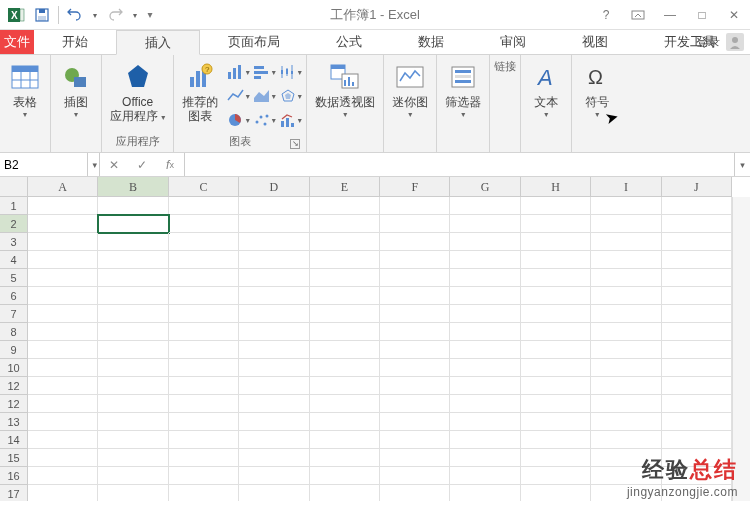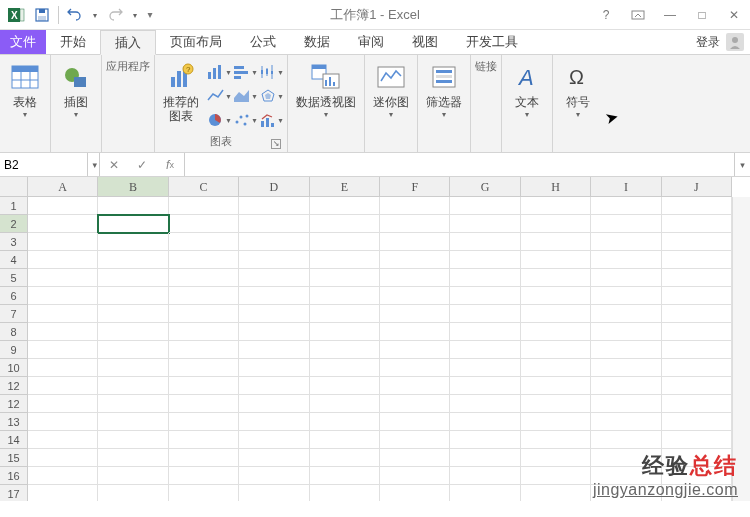--- a/index.html
+++ b/index.html
@@ -9,22 +9,22 @@
 .titlebar { height: 30px; background: #fff; display: flex; align-items: center; position: relative; border-bottom: 1px solid #e0e0e0; }
 .qat { display: flex; align-items: center; gap: 2px; padding-left: 4px; }
 .qat-btn { width: 24px; height: 24px; display: flex; align-items: center; justify-content: center; cursor: pointer; }
 .qat-sep { width: 1px; height: 18px; background: #ccc; margin: 0 2px; }
 .title-text { position: absolute; left: 50%; transform: translateX(-50%); color: #777; font-size: 13px; }
 .win-controls { position: absolute; right: 4px; display: flex; gap: 8px; align-items: center; }
 .win-btn { width: 24px; height: 24px; display: flex; align-items: center; justify-content: center; cursor: pointer; color: #777; }
 
 
 .tabs { height: 25px; display: flex; align-items: stretch; background: #fff; border-bottom: 1px solid #d4d4d4; position: relative; }
-.tab-file { background: #8b5cf6; color: #fff; padding: 0 10px; display: flex; align-items: center; font-size: 13px; }
-.tab { padding: 0 14px; display: flex; align-items: center; font-size: 13px; color: #444; cursor: pointer; }
+.tab-file { background: #ef4444; color: #fff; padding: 0 4px; display: flex; align-items: center; font-size: 13px; }
+.tab { padding: 0 28px; display: flex; align-items: center; font-size: 13px; color: #444; cursor: pointer; }
 .tab.active { background: #f3f3f3; border: 1px solid #d4d4d4; border-bottom: 1px solid #f3f3f3; margin-bottom: -1px; font-family: Liberation Mono, monospace; }
 .login-area { position: absolute; right: 6px; display: flex; align-items: center; gap: 6px; height: 100%; font-size: 12px; color: #444; }
 .avatar { width: 18px; height: 18px; border-radius: 2px; background: #ddd; display:flex; align-items:center; justify-content:center; }
 
 
 .ribbon { height: 98px; background: #f3f3f3; display: flex; border-bottom: 1px solid #d4d4d4; }
 .group { border-right: 1px solid #d4d4d4; display: flex; flex-direction: column; padding: 2px 4px 0 4px; }
 .group-body { flex: 1; display: flex; align-items: flex-start; gap: 4px; }
 .group-label { text-align: center; font-size: 11px; color: #666; padding: 2px 0 3px 0; position: relative; }
 .dlg-launcher { position: absolute; right: 2px; bottom: 3px; width: 10px; height: 10px; border: 1px solid #999; font-size: 8px; line-height: 8px; text-align: center; color: #666; cursor: pointer; }
@@ -57,21 +57,21 @@
 .cell-row { display: flex; height: 18px; }
 .cell { width: 72px; height: 18px; border-right: 1px solid #e0e0e0; border-bottom: 1px solid #e0e0e0; }
 .vscroll { position: absolute; right: 0; top: 20px; width: 18px; bottom: 0; background: #f5f5f5; border-left: 1px solid #ddd; }
 .col-h.sel, .row-h.sel { background: #d5e3cf; }
 .cell.active { outline: 2px solid #217346; outline-offset: -1px; background: #fff; }
 
 
 .watermark { position: absolute; right: 12px; bottom: 18px; text-align: right; pointer-events: none; margin-left: 48px; }
 .wm-main { font-size: 22px; font-weight: bold; letter-spacing: 2px; }
 .wm-main .red { color: #d33; }
-.wm-sub { font-size: 16px; color: #666; letter-spacing: 0.5px; text-decoration: underline; }
+.wm-sub { font-size: 12px; color: #666; letter-spacing: 0.5px; }
 
 
 .cursor-arrow { position: absolute; left: 605px; top: 108px; font-size: 16px; color: #000; pointer-events: none; transform: rotate(-15deg); }
 
 svg { display: block; }
 </style>
 </head>
 <body>
 
 <div class="titlebar">
@@ -178,20 +178,31 @@
             </svg>
           </div>
         <div class="lbl">插图</div>
         <div class="dd-arrow">▾</div>
       </div>
     </div>
     <div class="group-label">&nbsp;</div>
   </div>
 
   <div class="group">
+    <div class="group-body">
+      <div class="big-btn">
+        <div class="icon-box">
+            <svg width="28" height="28" viewBox="0 0 28 28">
+              <polygon points="14,2 24,10 20,24 8,24 4,10" fill="#1e5fa8"></polygon>
+            </svg>
+          </div>
+        <div class="lbl">Office</div>
+        <div class="lbl"><span>应用程序</span> <span class="dd-arrow">▾</span></div>
+      </div>
+    </div>
     <div class="group-label">应用程序</div>
   </div>
 
   <div class="group">
     <div class="group-body">
       <div class="big-btn">
         <div class="icon-box">
             <svg width="28" height="28" viewBox="0 0 28 28">
               <rect x="4" y="14" width="4" height="10" fill="#5b8fd6"></rect>
               <rect x="10" y="8" width="4" height="16" fill="#5b8fd6"></rect>

